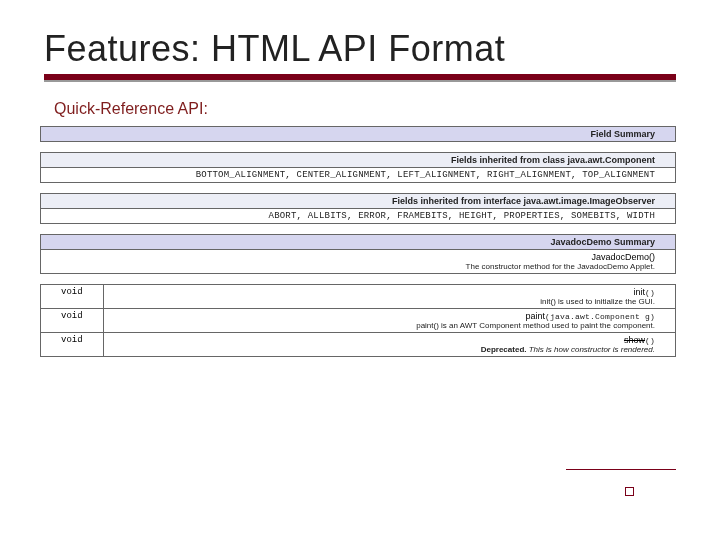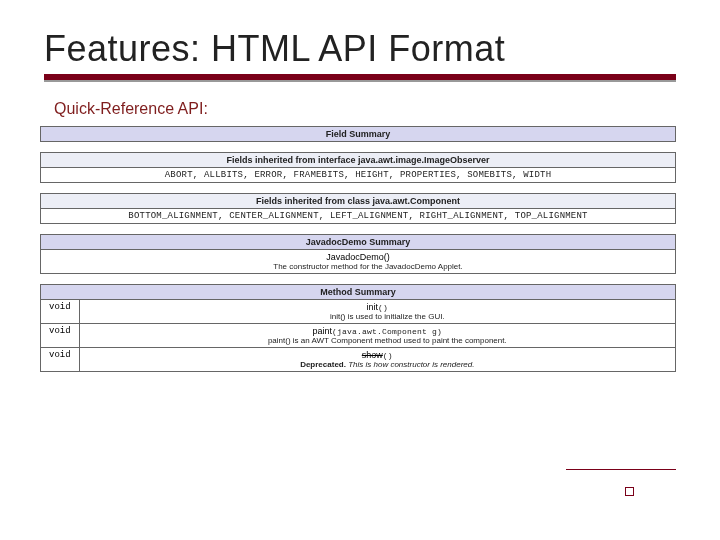--- a/index.html
+++ b/index.html
@@ -36,22 +36,22 @@
   .api-wrap { margin-left: -4px; }
   .api-table {
     width: 100%;
     border-collapse: collapse;
     margin-bottom: 10px;
     background: #fff;
     font-size: 9px;
   }
   .api-table td, .api-table th {
     border: 1px solid #666;
-    padding: 2px 8px;
-    text-align: center;
+    padding: 2px 20px;
+    text-align: right;
     vertical-align: top;
     font-size: 9px;
   }
   .section-head {
     background: #d6d6ef;
     font-size: 13px;
     font-weight: bold;
     color: #222;
     padding: 3px 5px;
   }
@@ -106,57 +106,54 @@
   <table class="api-table">
     <tbody>
         <tr>
           <td class="section-head">Field Summary</td>
         </tr>
   </tbody>
     </table>
   <table class="api-table">
     <tbody>
         <tr>
-          <td class="sub-head">Fields inherited from interface java.awt.image.ImageObserver</td>
+          <td class="sub-head">Fields inherited from class java.awt.Component</td>
         </tr>
     <tr>
-          <td class="mono">ABORT, ALLBITS, ERROR, FRAMEBITS, HEIGHT, PROPERTIES, SOMEBITS, WIDTH</td>
+          <td class="mono">BOTTOM_ALIGNMENT, CENTER_ALIGNMENT, LEFT_ALIGNMENT, RIGHT_ALIGNMENT, TOP_ALIGNMENT</td>
         </tr>
   </tbody>
     </table>
   <table class="api-table">
     <tbody>
         <tr>
-          <td class="sub-head">Fields inherited from class java.awt.Component</td>
+          <td class="sub-head">Fields inherited from interface java.awt.image.ImageObserver</td>
         </tr>
     <tr>
-          <td class="mono">BOTTOM_ALIGNMENT, CENTER_ALIGNMENT, LEFT_ALIGNMENT, RIGHT_ALIGNMENT, TOP_ALIGNMENT</td>
+          <td class="mono">ABORT, ALLBITS, ERROR, FRAMEBITS, HEIGHT, PROPERTIES, SOMEBITS, WIDTH</td>
         </tr>
   </tbody>
     </table>
 
   <table class="api-table">
     <tbody>
         <tr>
           <td class="section-head">JavadocDemo Summary</td>
         </tr>
     <tr>
           <td>
       <span class="meth-name">JavadocDemo()</span>
       <span class="meth-desc">The constructor method for the JavadocDemo Applet.</span>
     </td>
         </tr>
   </tbody>
     </table>
 
   <table class="api-table">
     <tbody>
-        <tr>
-          <td colspan="2" class="section-head">Method Summary</td>
-        </tr>
     <tr class="method-row">
       <td class="ret-cell">void</td>
       <td>
         <span class="meth-name">init</span><span class="mono">()</span>
         <span class="meth-desc">init() is used to initialize the GUI.</span>
       </td>
     </tr>
     <tr class="method-row">
       <td class="ret-cell">void</td>
       <td>

